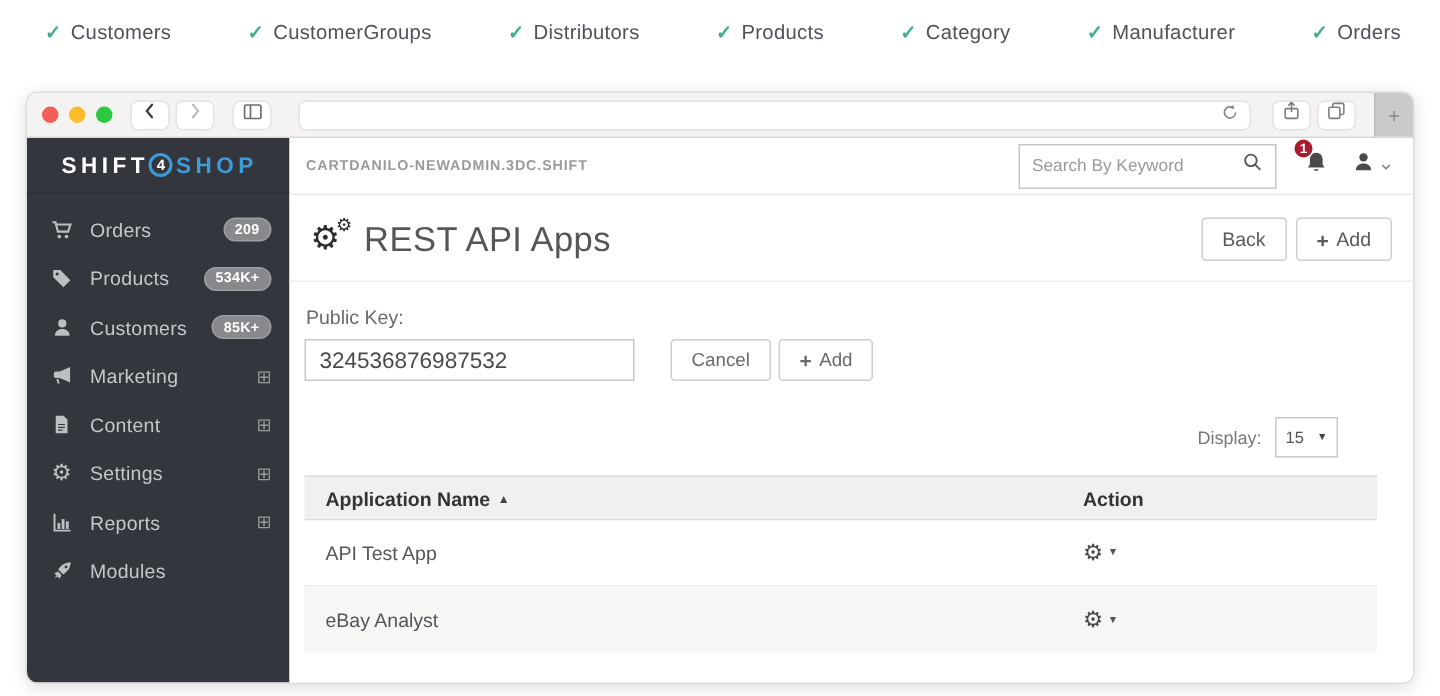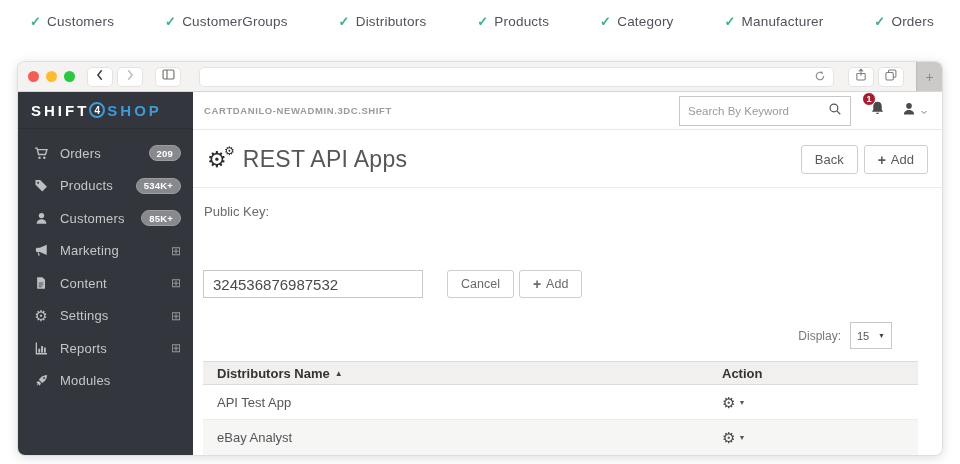--- a/index.html
+++ b/index.html
@@ -24,21 +24,21 @@
     display:flex; align-items:center; justify-content:center; margin-right:4px; }
   .chrome-btn.sidebar-toggle { margin-left:8px; }
   .urlbar { flex:1; height:20px; margin:0 14px; background:#fff; border:1px solid #e4e3e1; border-radius:5px;
     display:flex; align-items:center; padding:0 7px; }
   .urlbar input { flex:1; border:none; outline:none; font-size:11px; color:#555; background:transparent; }
   .newtab { align-self:stretch; width:26px; margin-left:8px; background:#cbcac8; color:#8b8b89;
     display:flex; align-items:center; justify-content:center; font-size:14px; border-left:1px solid #bdbcba; }
   
   .app { flex:1; display:flex; min-height:0; }
   .side { width:175px; flex:0 0 175px; background:#33373d; display:flex; flex-direction:column; }
-  .logo { height:37px; display:flex; align-items:center; padding-left:13px; border-bottom:1px solid #2b2e33; }
+  .logo { height:37px; display:flex; align-items:center; padding-left:23px; border-bottom:1px solid #2b2e33; }
   .logo-shift { color:#fff; font-weight:bold; font-size:15px; letter-spacing:3px; }
   .logo-four { width:16px; height:16px; border:2px solid #3d9bd9; border-radius:50%; color:#fff;
     font-size:10px; font-weight:bold; display:inline-flex; align-items:center; justify-content:center; margin:0 2px 0 0; }
   .logo-shop { color:#3d9bd9; font-weight:bold; font-size:15px; letter-spacing:3px; }
   .snav { padding-top:8px; }
   .sitem { height:32.5px; display:flex; align-items:center; gap:10px; padding:0 12px 0 14px;
     font-size:13px; color:#c5c7c9; cursor:pointer; }
   .sicon { width:18px; display:flex; align-items:center; justify-content:center; color:#bdbfc1; flex:0 0 18px; }
   .sicon svg { display:block; }
   .slabel { flex:1; letter-spacing:.2px; }
@@ -68,21 +68,21 @@
   .gearsicon .small { position:absolute; top:-4px; right:-8px; font-size:12px; line-height:1; }
   .ptitle { font-size:23px; color:#55555a; font-weight:400; letter-spacing:.3px; }
   .btn { height:29px; padding:0 13px; background:#fff; border:1px solid #cfcecc; border-radius:3px;
     font-size:13px; color:#5a5a5a; display:inline-flex; align-items:center; gap:5px; cursor:pointer;
     font-family:"Liberation Sans", sans-serif; }
   .btn .plus { font-weight:bold; font-size:14px; }
   .phead .btn + .btn { margin-left:6px; }
   
   .content { flex:1; padding:16px 24px 0 10px; display:flex; flex-direction:column; min-height:0; }
   .pk-label { font-size:13px; color:#6a6a6a; margin:0 0 7px 1px; }
-  .pk-row { display:flex; align-items:center;margin-top:44px; }
+  .pk-row { display:flex; align-items:center; }
   .pk-input { width:220px; height:28px; border:1px solid #c9c8c6; padding:0 9px; font-size:15px; color:#4a4a4a;
     font-family:"Liberation Sans", sans-serif; outline:none; }
   .pk-row .btn { height:28px; font-size:12.5px; color:#6a6a6a; }
   .pk-row .btn.cancel { margin-left:24px; }
   .pk-row .btn + .btn { margin-left:5px; }
   .display-row { margin-top:24px; display:flex; justify-content:flex-end; align-items:center; gap:9px; padding-right:26px; }
   .display-label { font-size:12px; color:#77777b; }
   .selectbox { width:42px; height:27px; border:1px solid #c9c8c6; background:#fff; display:flex; align-items:center;
     justify-content:space-between; padding:0 6px; font-size:11px; color:#555; cursor:pointer; }
   .selectbox .caret { font-size:7px; color:#444; }
@@ -335,21 +335,21 @@
           <span class="display-label">Display:</span>
           <div class="selectbox">
             <span>15</span>
             <span class="caret">▼</span>
           </div>
         </div>
 
         <div class="table">
           <div class="thead">
             <div class="col-name">
-              <span>Distributors Name</span>
+              <span>Application Name</span>
               <span class="sort">▲</span>
             </div>
             <div class="col-action">
               <span>Action</span>
             </div>
           </div>
           <div class="trow odd">
             <div class="col-name">API Test App</div>
             <div class="col-action">
               <span class="action-cell">

